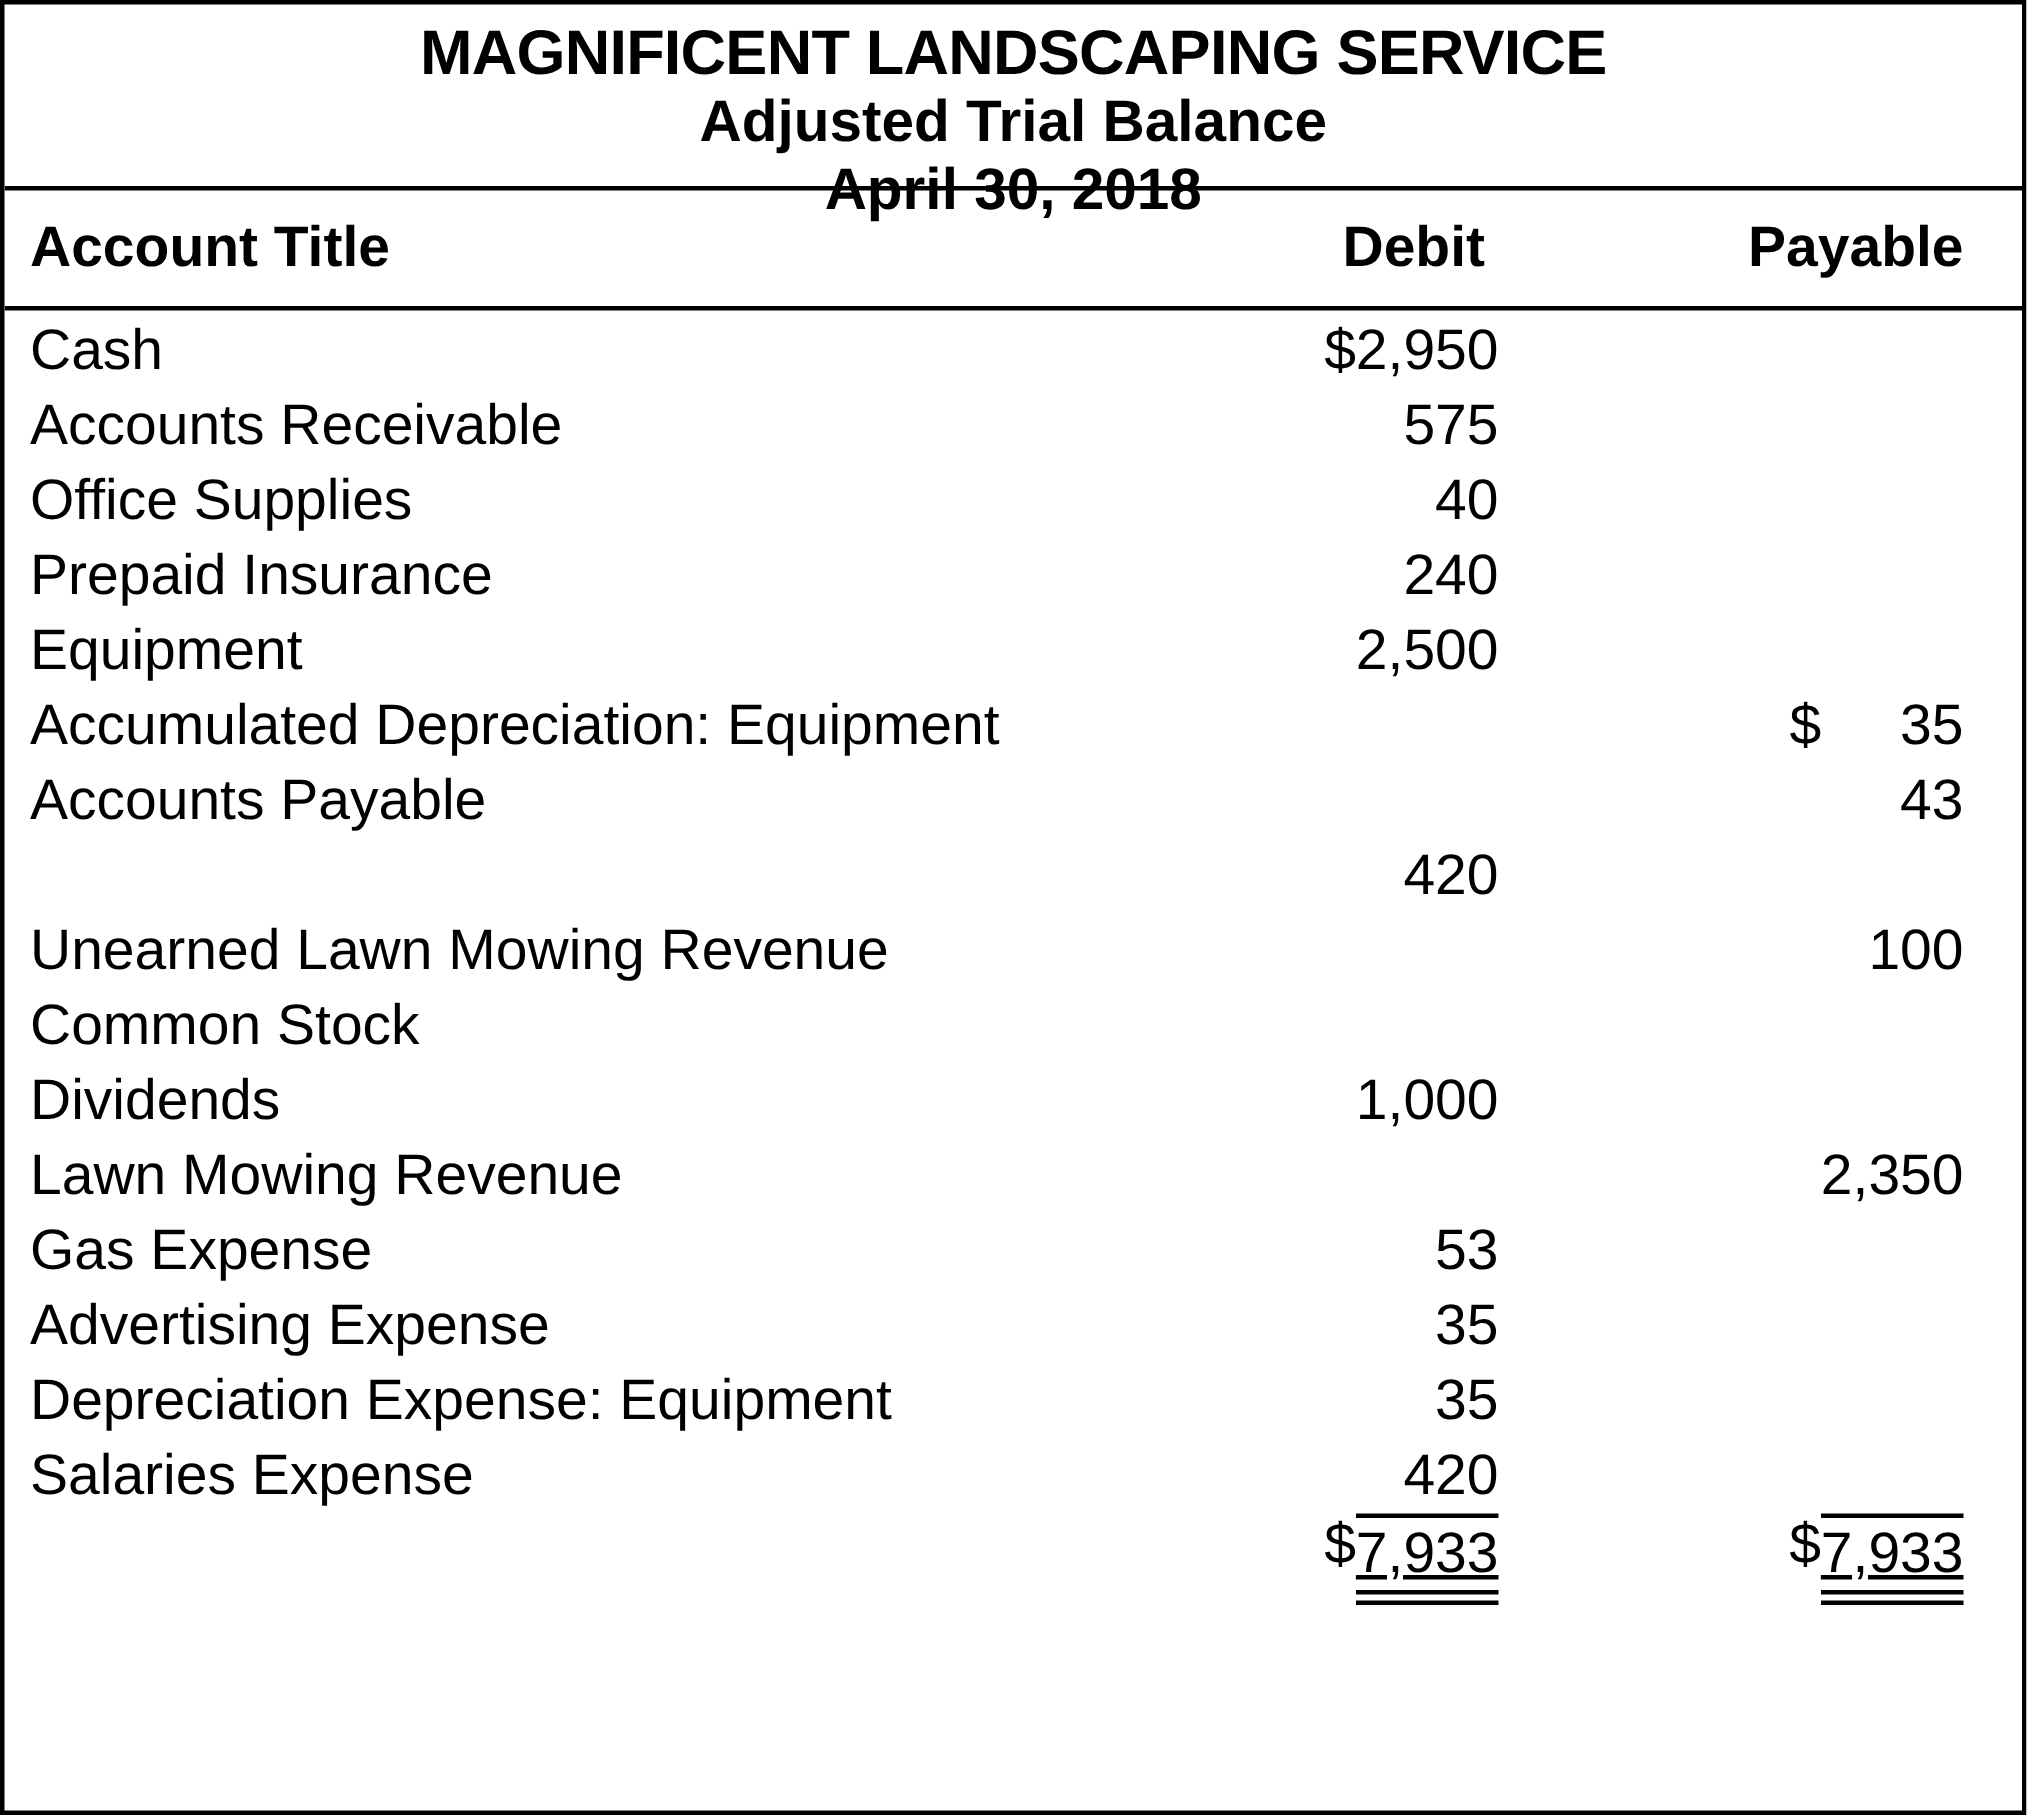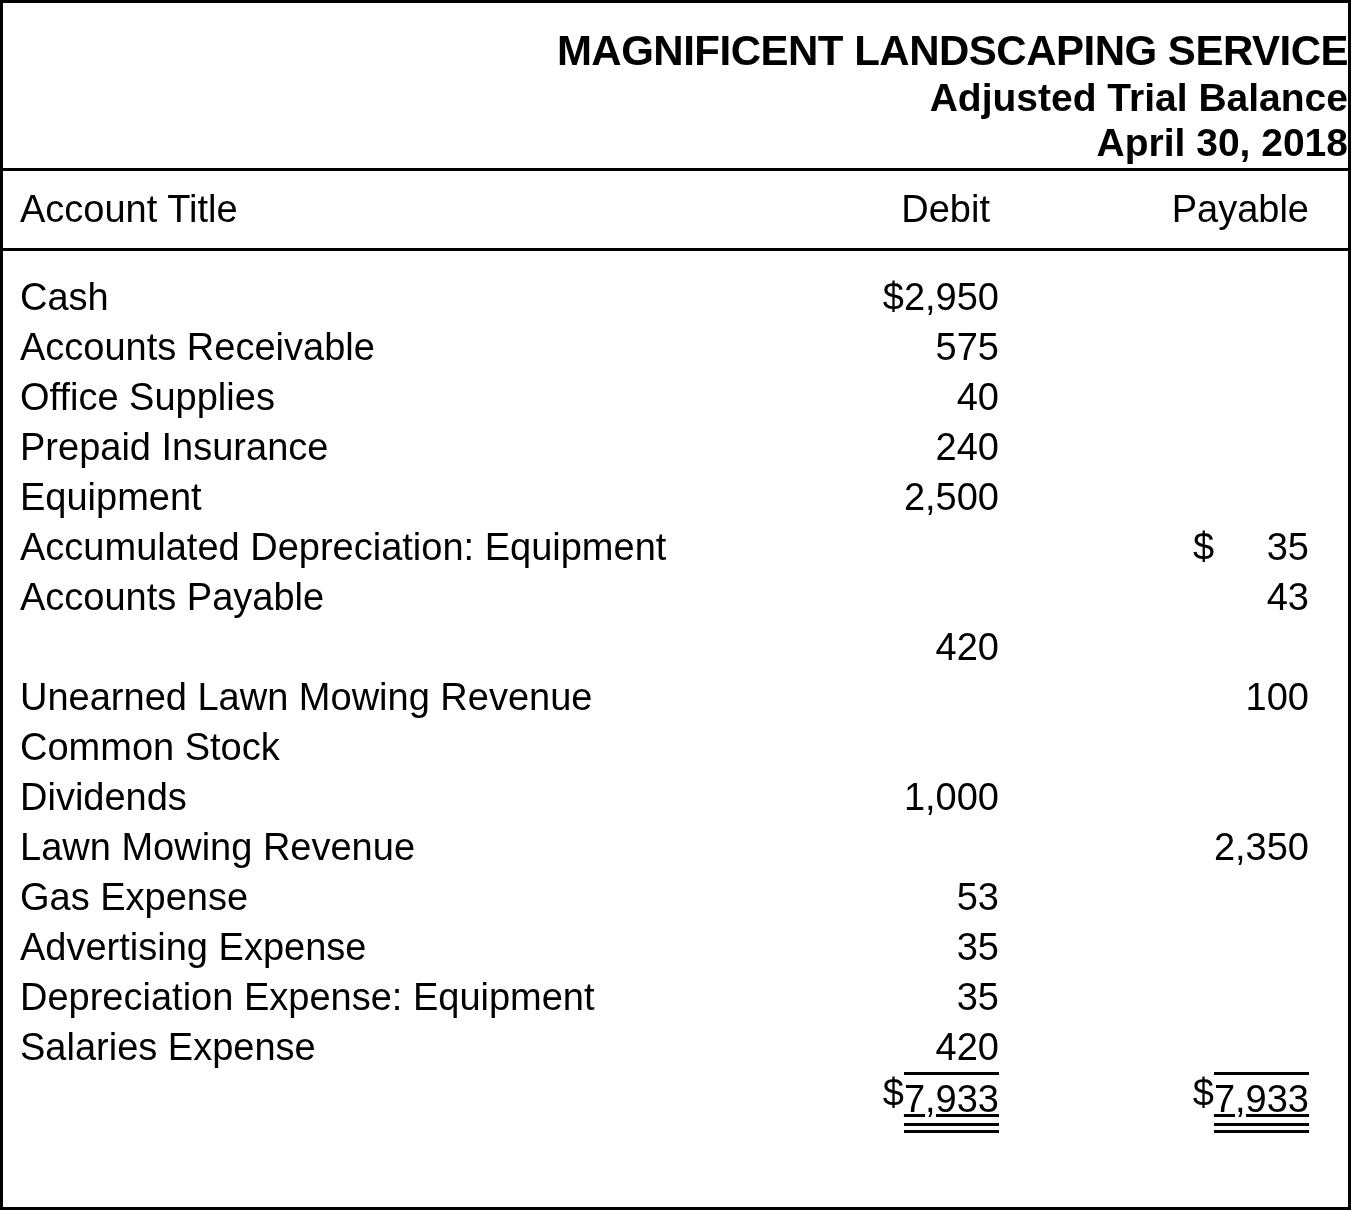--- a/index.html
+++ b/index.html
@@ -10,24 +10,24 @@
     border: 3px solid #000000;
     background: #ffffff;
     font-family: "Liberation Sans", "DejaVu Sans", sans-serif;
     color: #000000;
     overflow: hidden;
   }
 
   
   .title-block {
     box-sizing: border-box;
-    height: 168px;
-    padding-top: 24px;
+    height: 124px;
+    padding-top: 8px;
     border-bottom: 3px solid #000000;
-    text-align: right;
+    text-align: center;
   }
   .title-line1 {
     font-size: 42px;
     font-weight: bold;
     line-height: 48px;
     letter-spacing: -0.5px;
   }
   .title-line2, .title-line3 {
     font-size: 39px;
     font-weight: bold;
@@ -41,28 +41,28 @@
     padding-left: 17px;
     padding-right: 39px;
     align-items: center;
   }
 
   
   .header-row {
     box-sizing: border-box;
     height: 80px;
     border-bottom: 3px solid #000000;
-    font-weight: normal;
+    font-weight: bold;
     font-size: 38px;
   }
   .header-row .col-debit { text-align: right; padding-right: 9px; }
   .header-row .col-credit { text-align: right; }
 
   
-  .rows { padding-top: 21px; }
+  .rows { padding-top: 2px; }
   .data-row { height: 50px; font-size: 38px; }
   .cell-account { text-align: left; white-space: nowrap; }
   .cell-debit   { text-align: right; }
   .cell-credit  { text-align: right; }
 
   
   .split-amount {
     margin-left: auto;
     width: 116px;
     display: flex;

